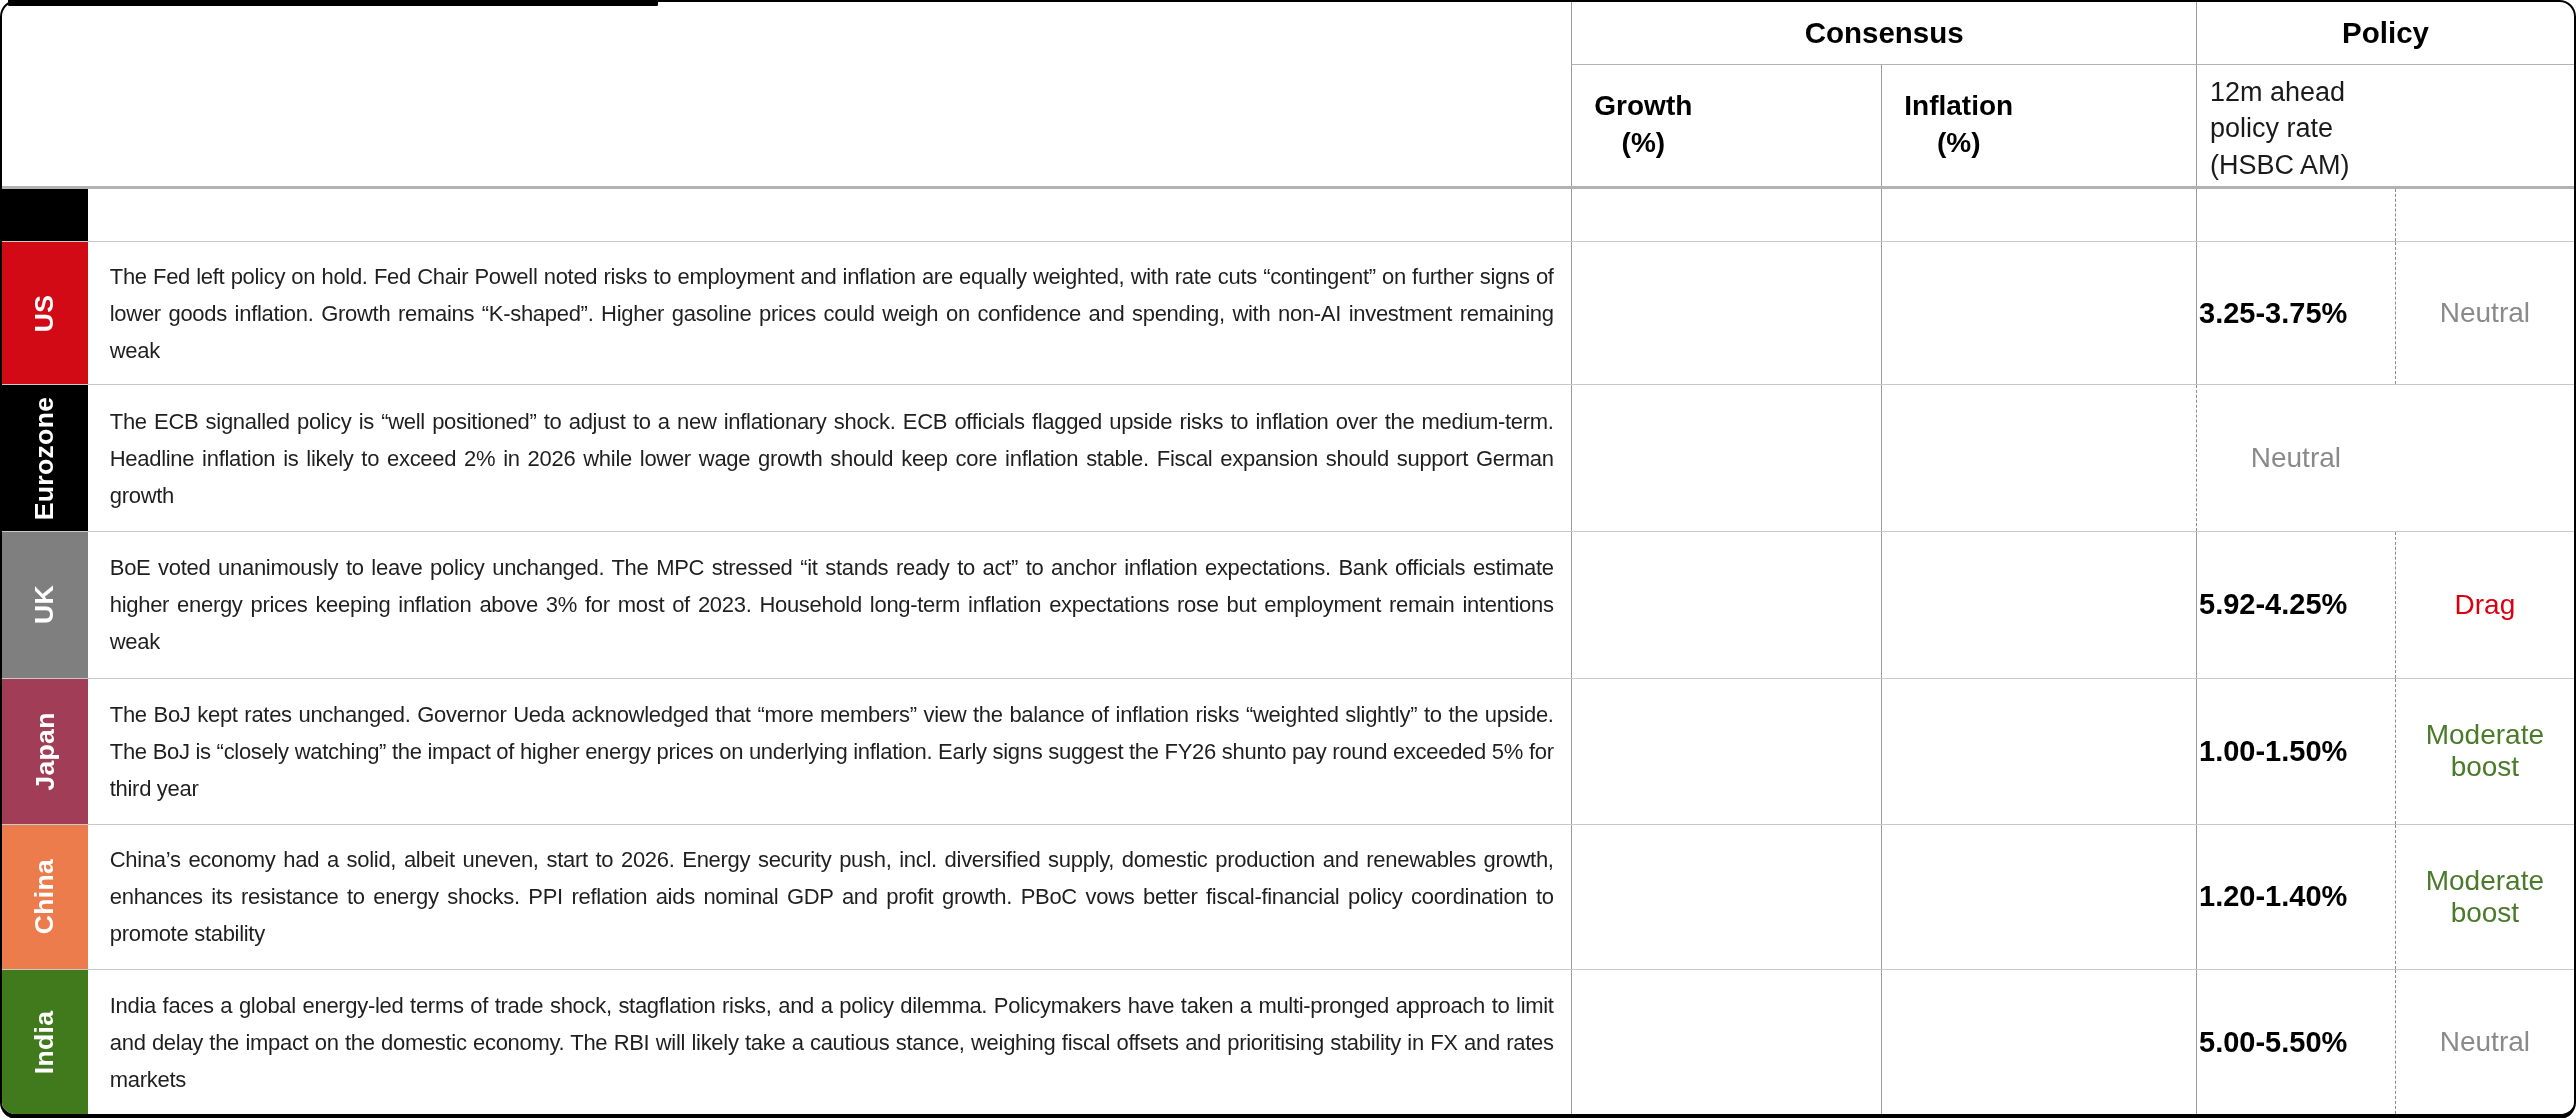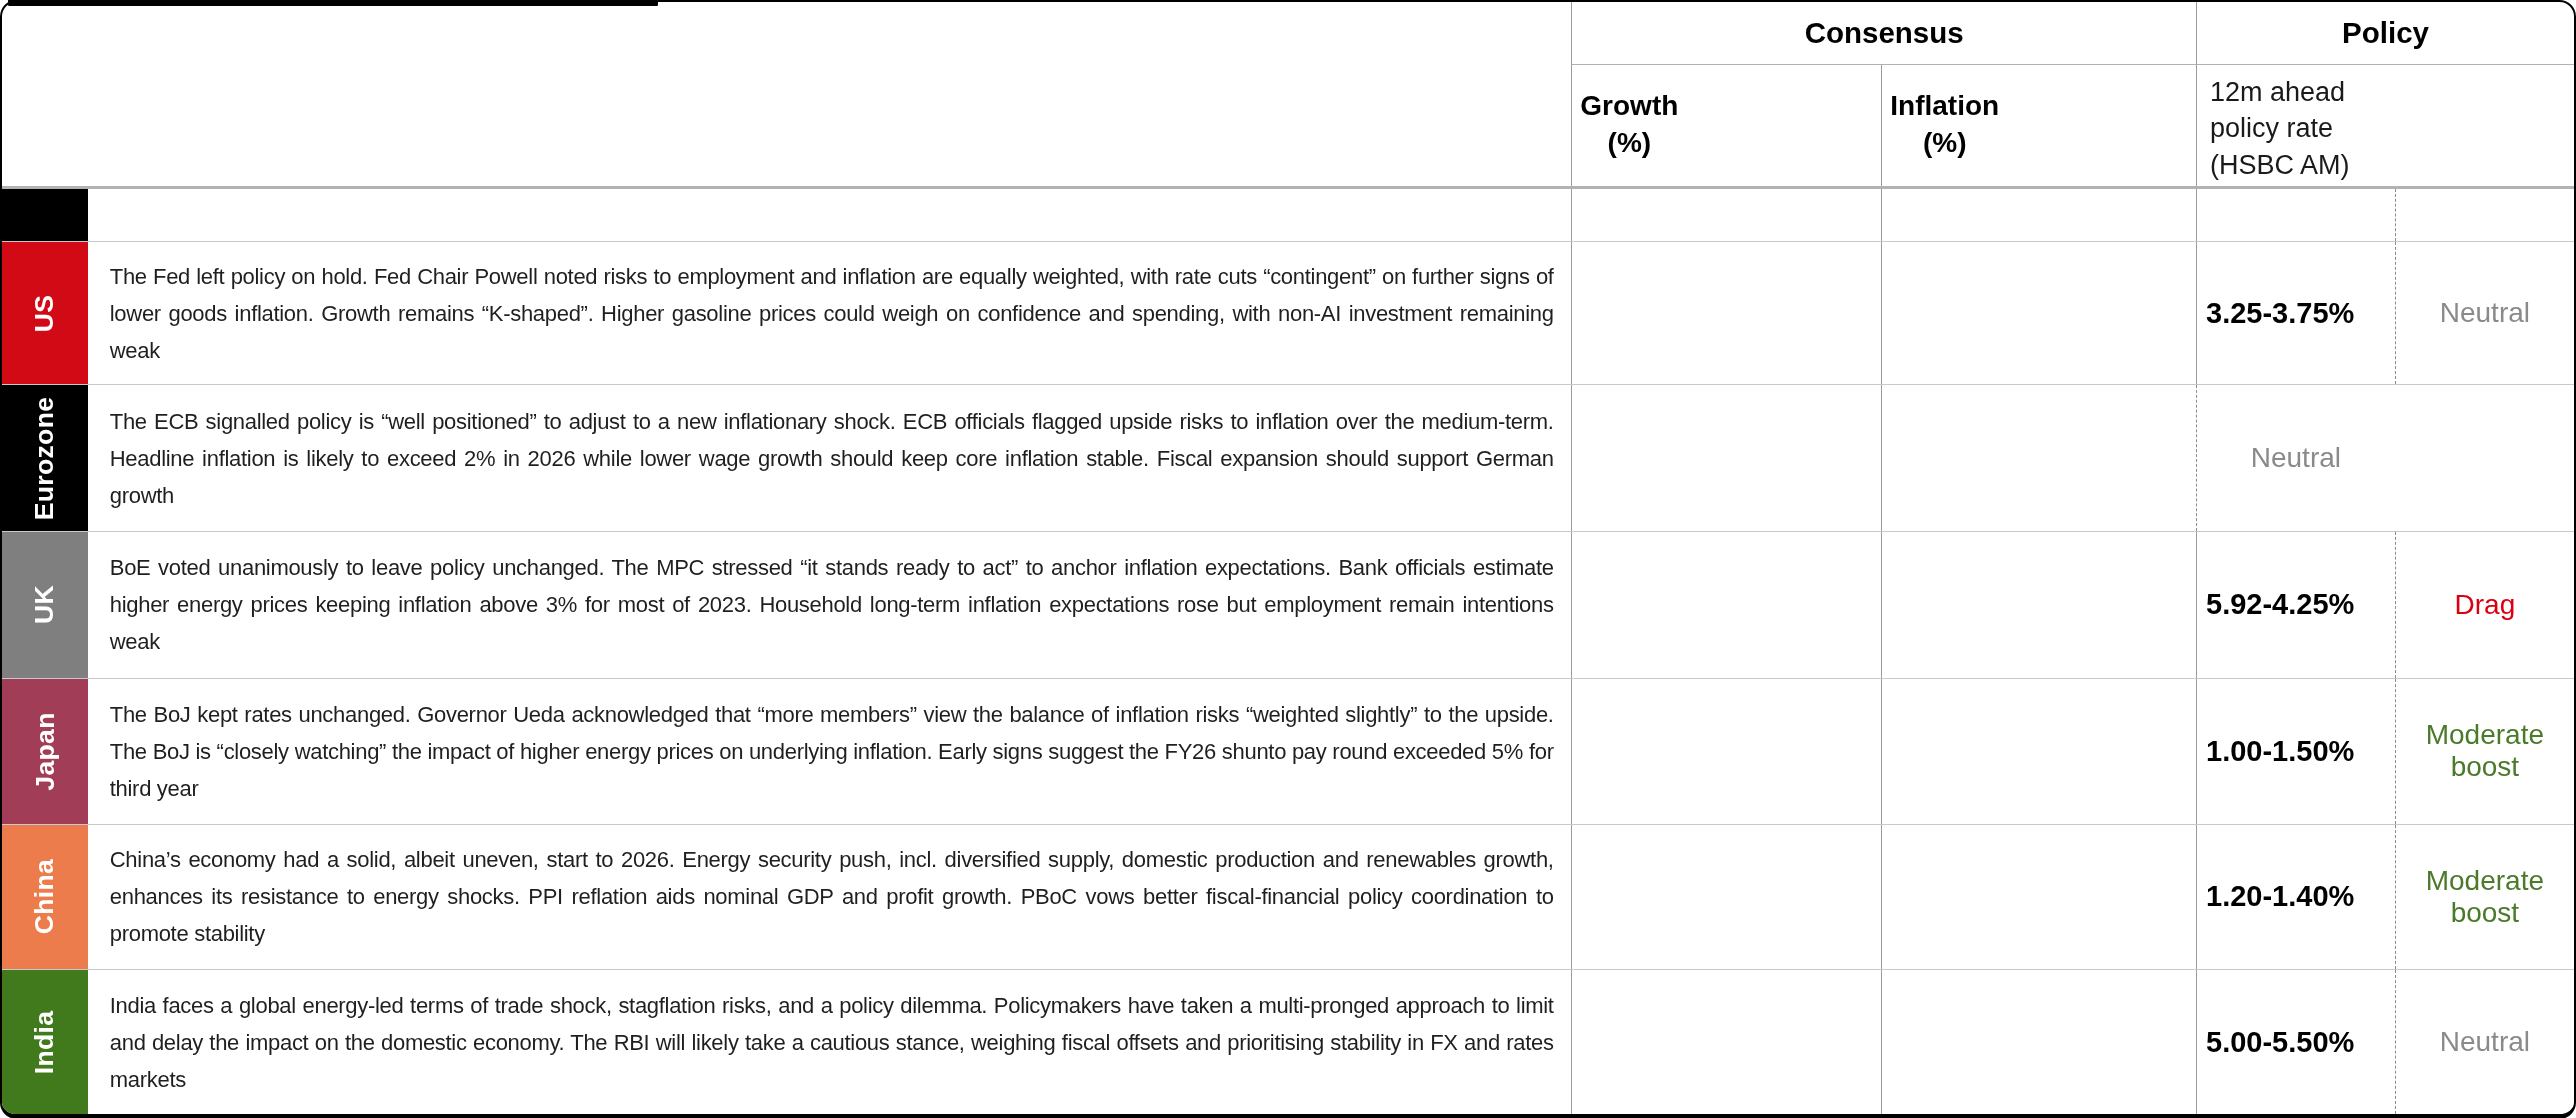--- a/index.html
+++ b/index.html
@@ -27,21 +27,21 @@
   .vd{border-left:1.8px dashed #8b8b8b;}
   .row-sep{border-top:1.8px solid #c9c9c9;}
   .hdr1-sep{border-bottom:1.8px solid #b2b2b2;}
   .hdr2{border-bottom:3.5px solid #b2b2b2;}
   .hdr-title{
     display:flex;align-items:center;justify-content:center;
     font-weight:700;font-size:29.5px;color:#000;
   }
   .hdr-sub{
     display:flex;align-items:center;justify-content:flex-start;
-    padding-left:8px;
+    padding-left:22px;
   }
   .hdr-sub .two-line{
     display:inline-block;text-align:center;font-weight:700;
     font-size:28px;line-height:1.32;color:#000;
   }
   .hdr-sub-plain{
     display:flex;align-items:flex-start;padding:9.4px 5.9px 0 13px;
     font-size:27px;line-height:1.34;color:#1a1a1a;
   }
   .label-cell{
@@ -54,21 +54,21 @@
   }
   .note-cell{
     display:flex;align-items:center;
     padding:3.5px 17.7px 3.5px 22px;
   }
   .note-cell p{
     margin:0;text-align:justify;font-size:22px;line-height:37px;
     letter-spacing:-0.3px;color:#1f1f1f;
   }
   .rate-cell{
-    display:flex;align-items:center;padding-left:9px;
+    display:flex;align-items:center;padding-left:2px;
     font-weight:700;font-size:29px;color:#000;
   }
   .fiscal-cell{
     display:flex;align-items:center;justify-content:center;
     text-align:center;font-weight:400;font-size:28px;line-height:1.16;
     padding:0 2px;
   }
 </style>
 </head>
 <body>

